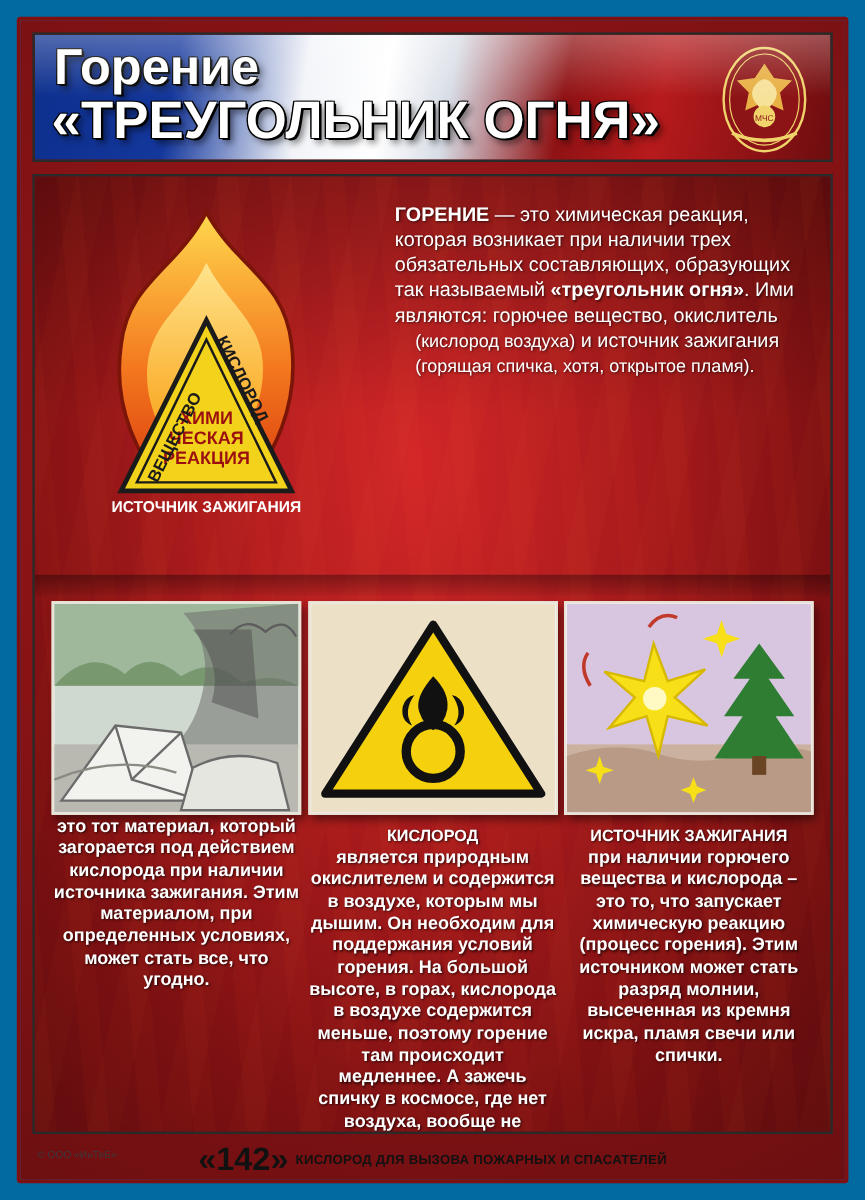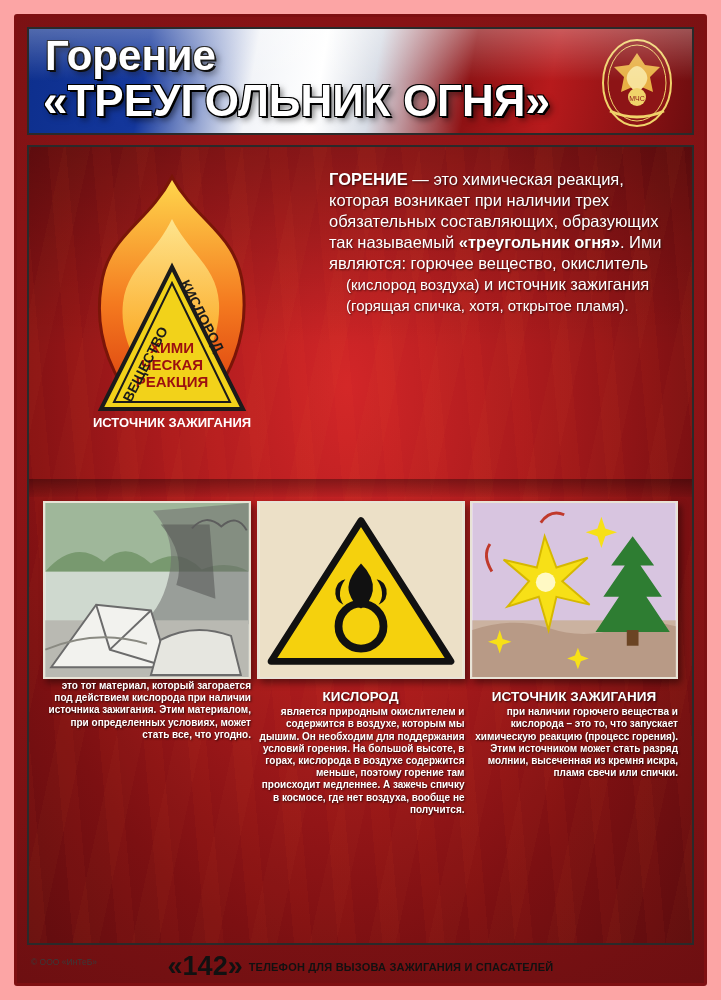--- a/index.html
+++ b/index.html
@@ -11,21 +11,21 @@
     width: 721px;
     height: 1000px;
     font-family: "Liberation Sans", sans-serif;
     overflow: hidden;
   }
   .poster {
     position: relative;
     width: 721px;
     height: 1000px;
     box-sizing: border-box;
-    background: #fca5a5;
+    background: #0369a1;
     padding: 14px 14px 10px 14px;
   }
   .frame {
     position: relative;
     width: 693px;
     height: 972px;
     box-sizing: border-box;
     border: 3px solid #7e1012;
     border-radius: 3px;
     background:
@@ -157,22 +157,22 @@
     font-weight: bold;
     font-size: 13.5px;
     text-align: center;
     line-height: 1.2;
     text-shadow: 1px 1px 2px rgba(0,0,0,.7);
   }
   .card-text {
     margin-top: 1px;
     color: #ffffff;
     font-weight: bold;
-    font-size: 10px;
-    text-align: right;
+    font-size: 15px;
+    text-align: center;
     line-height: 1.22;
     text-shadow: 1px 1px 2px rgba(0,0,0,.7);
   }
   
   .footer {
     position: relative;
     height: 52px;
     margin: 0 10px;
   }
   .copyright {
@@ -356,21 +356,21 @@
           </div>
           <div class="card-text">при наличии горючего вещества и кислорода – это то, что запускает химическую реакцию (процесс горения). Этим источником может стать разряд молнии, высеченная из кремня искра, пламя свечи или спички.</div>
         </div>
 
       </div>
     </div>
 
     <div class="footer">
       <div class="copyright">© ООО  «ИнТеБ»</div>
       <div class="phone-line">
-        <span class="phone-101">«142»</span><span class="phone-caption">ТЕЛЕФОН ДЛЯ ВЫЗОВА ЗАЖИГАНИЯ И СПАСАТЕЛЕЙ</span>
+        <span class="phone-101">«142»</span><span class="phone-caption">КИСЛОРОД ДЛЯ ВЫЗОВА ПОЖАРНЫХ И СПАСАТЕЛЕЙ</span>
       </div>
       <div class="rescue-line">
         <span class="phone-112">«112»</span>
       </div>
     </div>
 
   </div>
 </div>
 
 </body></html>

